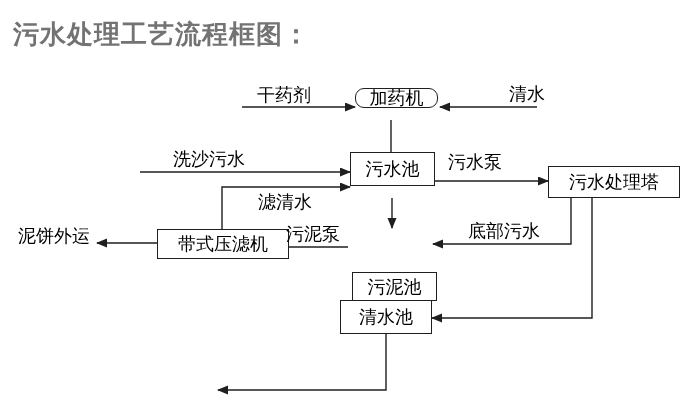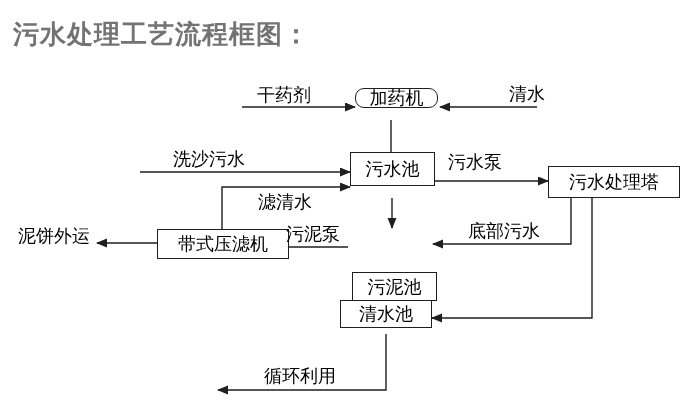--- a/index.html
+++ b/index.html
@@ -90,27 +90,26 @@
   </div>
 
   <div class="node" style="left:352px; top:228px; width:85px; height:29px;margin-top:44px;">
     <span>污泥池</span>
   </div>
 
   <div class="node" style="left:157px; top:229px; width:132px; height:30px;">
     <span>带式压滤机</span>
   </div>
 
-  <div class="node" style="left:340px; top:300px; width:92px; height:28px;">
+  <div class="node" style="left:340px; top:300px; width:92px; height:34px;">
     <span>清水池</span>
   </div>
 
   <span class="lbl" style="left:257px; top:86px;">干药剂</span>
   <span class="lbl" style="left:477px; top:85px;margin-left:32px;">清水</span>
   <span class="lbl" style="left:173px; top:150px;">洗沙污水</span>
   <span class="lbl" style="left:448px; top:153px;">污水泵</span>
   <span class="lbl" style="left:258px; top:193px;">滤清水</span>
   <span class="lbl" style="left:286px; top:225px;">污泥泵</span>
   <span class="lbl" style="left:468px; top:222px;">底部污水</span>
   <span class="lbl" style="left:18px; top:227px;">泥饼外运</span>
-  <span class="lbl" style="left:264px; top:367px;">循环利用</span>
 
 </div>
 
 </body></html>

